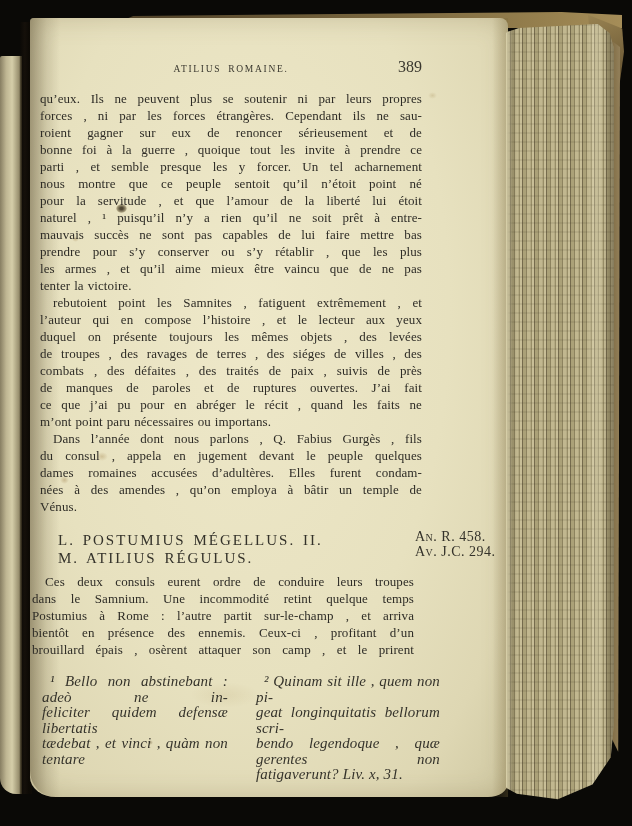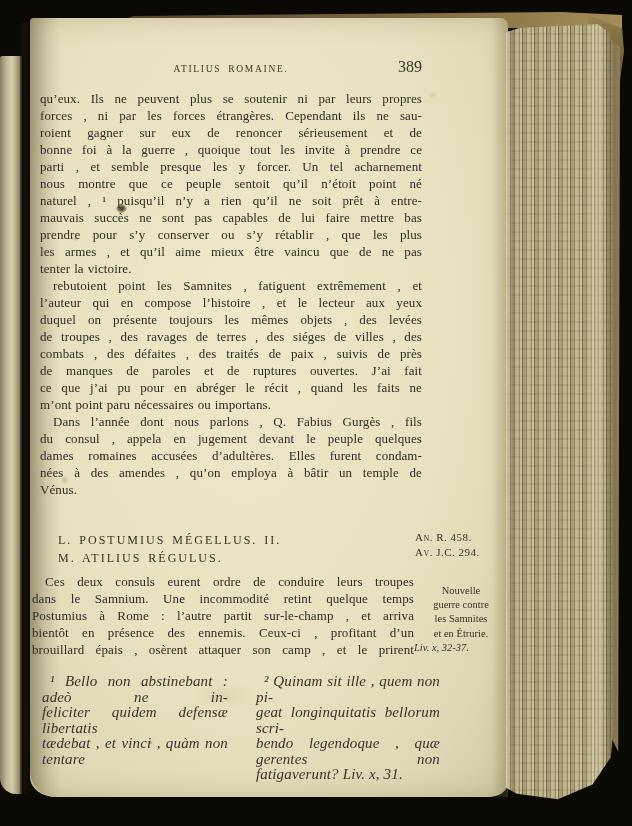--- a/index.html
+++ b/index.html
@@ -84,29 +84,29 @@
   .para .line{
     font-size:13px;line-height:17px;letter-spacing:.1px;word-spacing:.6px;
     text-align:justify;text-align-last:justify;white-space:normal;
   }
   .para .line:last-child{text-align-last:left;}
   .para.cont .line:last-child{text-align-last:justify;}
   .para.indent .line:first-child{text-indent:13px;}
 
   .consul-heading{position:absolute;left:28px;top:514px;}
   .consul-heading .line{
-    font-size:12px;letter-spacing:2px;word-spacing:2px;line-height:17.5px;color:#34322a;
+    font-size:15px;letter-spacing:2px;word-spacing:2px;line-height:17.5px;color:#34322a;
   }
 
   .para4{position:absolute;left:2px;top:555px;width:382px;}
 
   
   .margin-note-date{position:absolute;left:385px;top:512px;width:92px;}
   .margin-note-date .line{
-    font-size:11px;line-height:14.5px;font-variant:small-caps;letter-spacing:.5px;color:#34322a;
+    font-size:14px;line-height:14.5px;font-variant:small-caps;letter-spacing:.5px;color:#34322a;
   }
   .margin-note-side{position:absolute;left:384px;top:566px;width:94px;text-align:center;}
   .margin-note-side .line{font-size:10.5px;line-height:14.2px;color:#34322a;}
   .margin-note-side .line:last-child{font-style:italic;text-align:left;}
 
   
   .footnotes{position:absolute;left:12px;top:656px;width:416px;}
   .footnote-col{position:absolute;top:0;font-style:italic;}
   .footnote-col.left{left:0;width:186px;}
   .footnote-col.right{left:214px;width:184px;}
@@ -159,20 +159,21 @@
     <div class="page-number">389</div>
 
     <div class="body-flow">
       <div class="para">
           <div class="line">qu’eux. Ils ne peuvent plus se soutenir ni par leurs propres</div>
           <div class="line">forces , ni par les forces étrangères. Cependant ils ne sau-</div>
           <div class="line">roient gagner sur eux de renoncer sérieusement et de</div>
           <div class="line">bonne foi à la guerre , quoique tout les invite à prendre ce</div>
           <div class="line">parti , et semble presque les y forcer. Un tel acharnement</div>
           <div class="line">nous montre que ce peuple sentoit qu’il n’étoit point né</div>
+          <div class="line">pour la servitude , et que l’amour de la liberté lui étoit</div>
           <div class="line">naturel , ¹ puisqu’il n’y a rien qu’il ne soit prêt à entre-</div>
           <div class="line">mauvais succès ne sont pas capables de lui faire mettre bas</div>
           <div class="line">prendre pour s’y conserver ou s’y rétablir , que les plus</div>
           <div class="line">les armes , et qu’il aime mieux être vaincu que de ne pas</div>
           <div class="line">tenter la victoire.</div>
         </div>
       <div class="para indent">
           <div class="line">rebutoient point les Samnites , fatiguent extrêmement , et</div>
           <div class="line">l’auteur qui en compose l’histoire , et le lecteur aux yeux</div>
           <div class="line">duquel on présente toujours les mêmes objets , des levées</div>
@@ -202,27 +203,20 @@
       </div>
 
     <div class="para indent cont para4">
         <div class="line">Ces deux consuls eurent ordre de conduire leurs troupes</div>
         <div class="line">dans le Samnium. Une incommodité retint quelque temps</div>
         <div class="line">Postumius à Rome : l’autre partit sur-le-champ , et arriva</div>
         <div class="line">bientôt en présence des ennemis. Ceux-ci , profitant d’un</div>
         <div class="line">brouillard épais , osèrent attaquer son camp , et le prirent</div>
       </div>
 
-    <div class="margin-note-side">
-        <div class="line">Nouvelle</div>
-        <div class="line">guerre contre</div>
-        <div class="line">les Samnites</div>
-        <div class="line">et en Étrurie.</div>
-        <div class="line">Liv. x, 32-37.</div>
-      </div>
 
     <div class="footnotes">
       <div class="footnote-col left">
           <div class="line">¹ Bello non abstinebant : adeò ne in-</div>
           <div class="line">feliciter quidem defensæ libertatis</div>
           <div class="line">tædebat , et vinci , quàm non tentare</div>
         </div>
       <div class="footnote-col right">
           <div class="line">² Quinam sit ille , quem non pi-</div>
           <div class="line">geat longinquitatis bellorum scri-</div>

